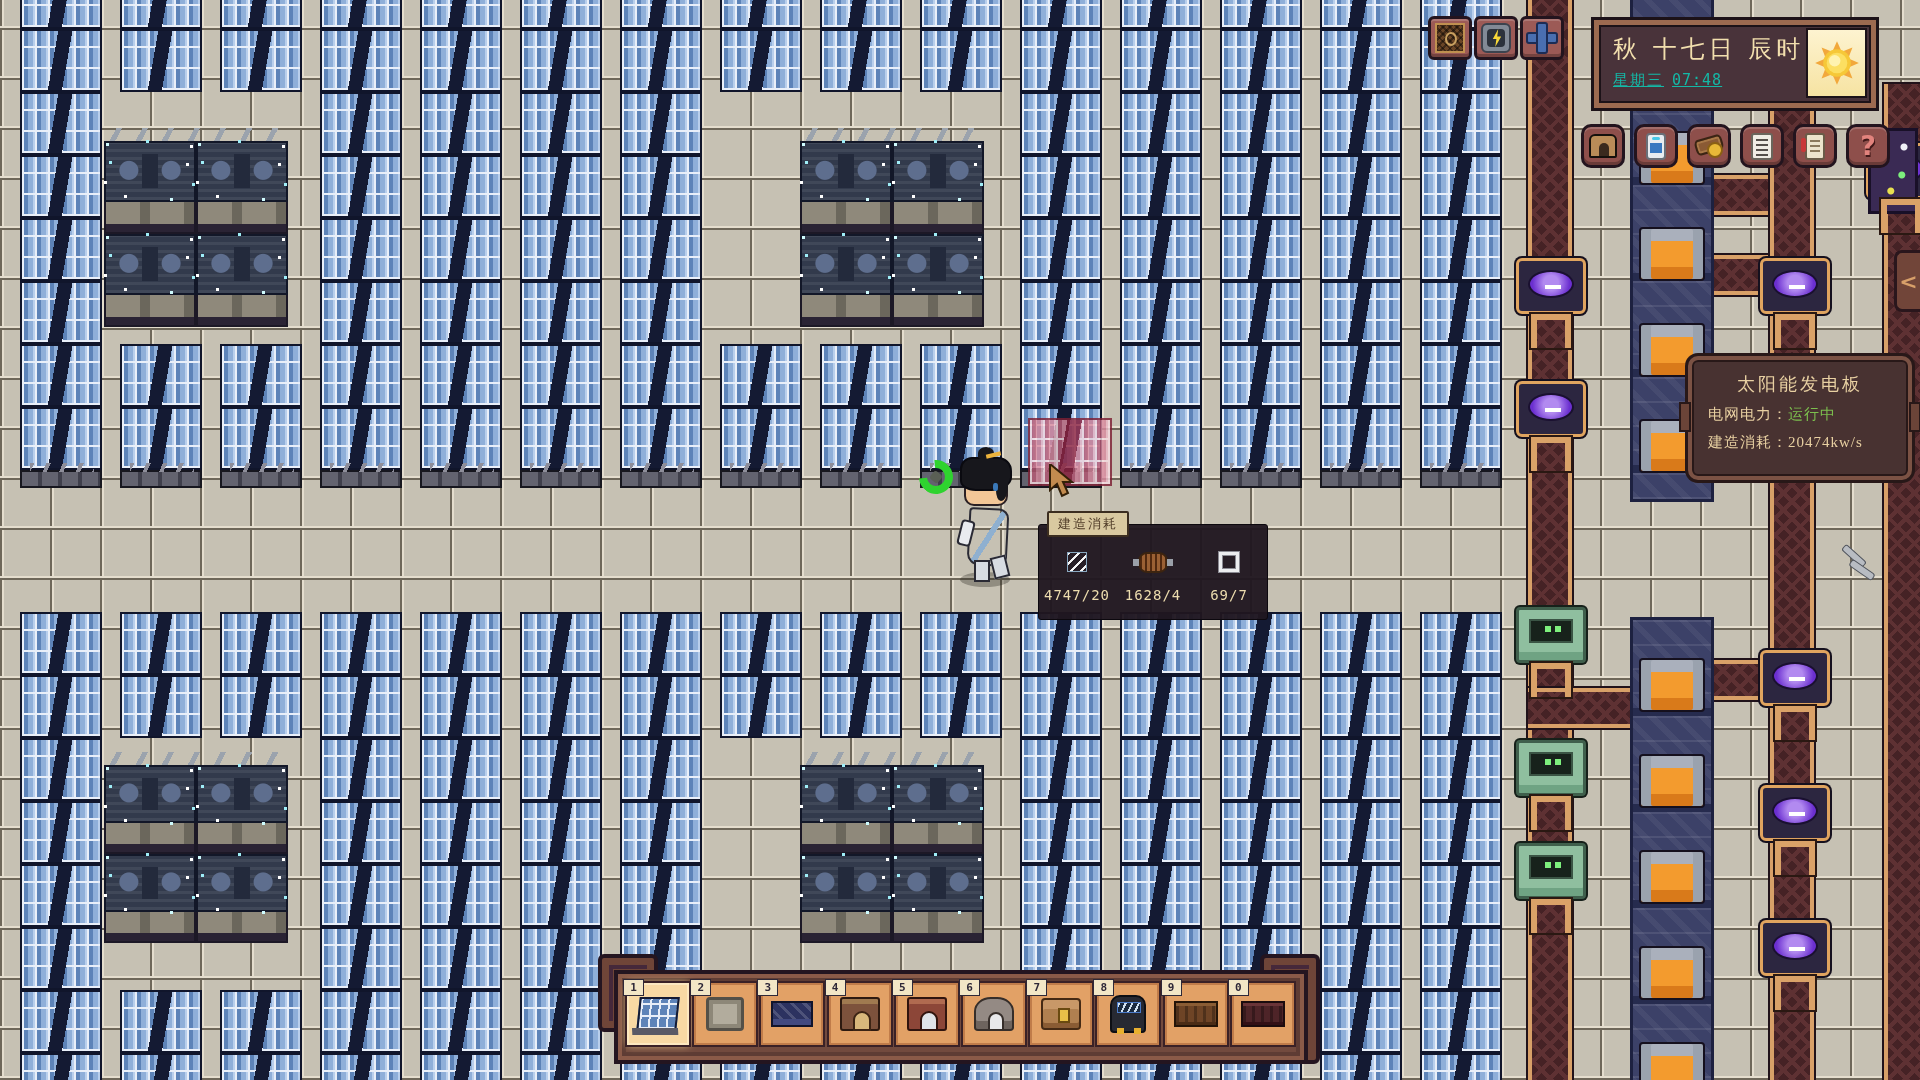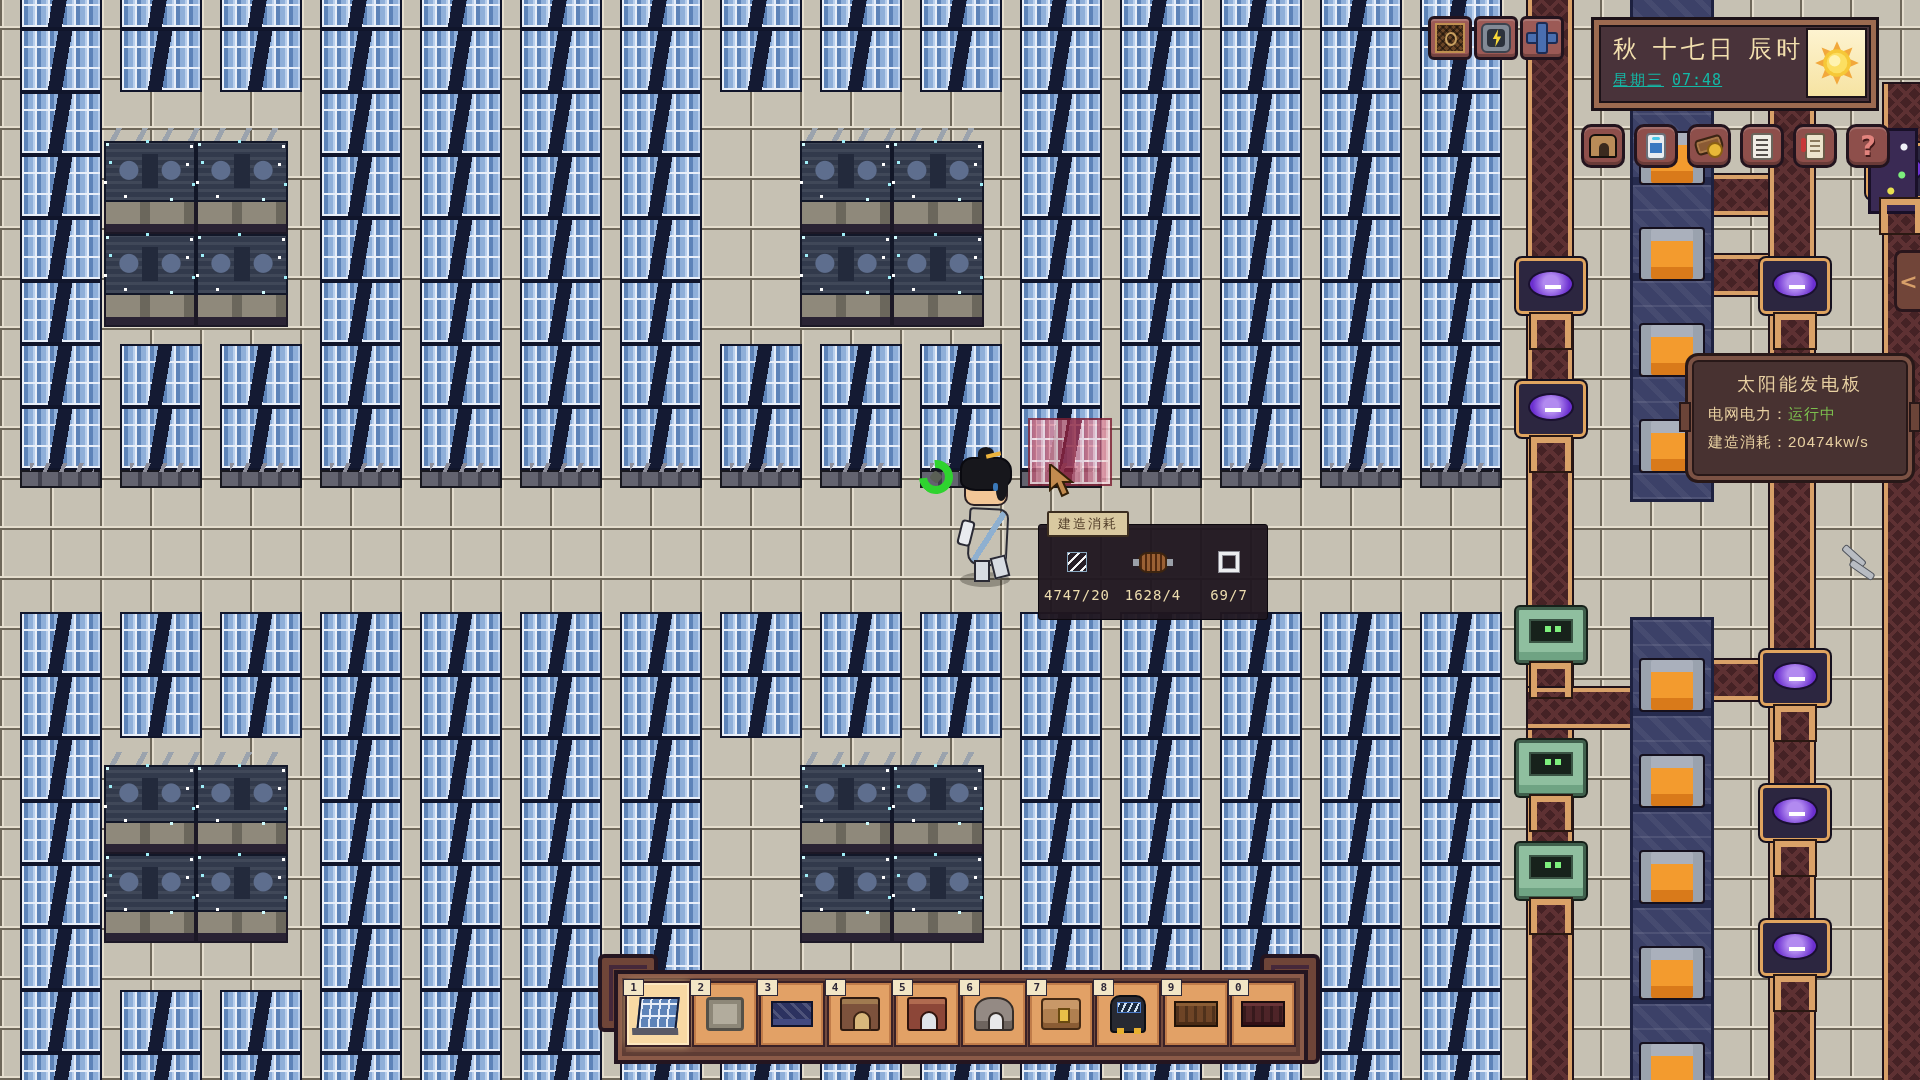--- a/index.html
+++ b/index.html
@@ -148,21 +148,21 @@
   
   #solar-tip{position:absolute;left:1688px;top:356px;width:224px;height:124px;box-sizing:border-box;
     background:#483231;border:4px solid #7b5244;border-radius:10px;box-shadow:0 0 0 3px #281818,inset 0 0 0 2px #281818;
     color:#e8d0a2;}
   #solar-tip::before,#solar-tip::after{content:"";position:absolute;top:42px;width:8px;height:26px;background:#6b4438;
     border:2px solid #281818;}
   #solar-tip::before{left:-13px;} #solar-tip::after{right:-13px;}
   .tip-title{text-align:center;margin-top:12px;font-size:18px;letter-spacing:3px;}
   .tip-row{margin:9px 0 0 16px;font-size:15px;letter-spacing:1px;}
   .tip-green{color:#7cbf4e;}
-  .mono{font-family:Liberation Sans, sans-serif;}
+  .mono{font-family:Liberation Serif, serif;}
   #build-tip{position:absolute;left:1038px;top:524px;width:228px;height:94px;background:rgba(32,23,32,.96);
     border:1px solid #0c080e;border-radius:3px;}
   .bt-badge{position:absolute;left:8px;top:-14px;padding:2px 9px;background:#d9c9a0;border:2px solid #3c2e20;
     color:#503c28;font-size:13px;letter-spacing:2px;border-radius:2px;}
   .bt-items{position:absolute;left:0;top:24px;width:100%;display:flex;justify-content:space-around;}
   .bt-col{display:flex;flex-direction:column;align-items:center;width:76px;}
   .bt-ico{height:26px;display:flex;align-items:center;justify-content:center;}
   .bt-count{margin-top:12px;font-family:"DejaVu Sans Mono",monospace;font-size:14px;color:#ecdcae;letter-spacing:1px;}
   .ci-glass{width:20px;height:20px;box-sizing:border-box;border:1px solid #8aa8c0;
     background:linear-gradient(135deg,#cfe4f2 0 35%,#a8cce4 35% 100%);

